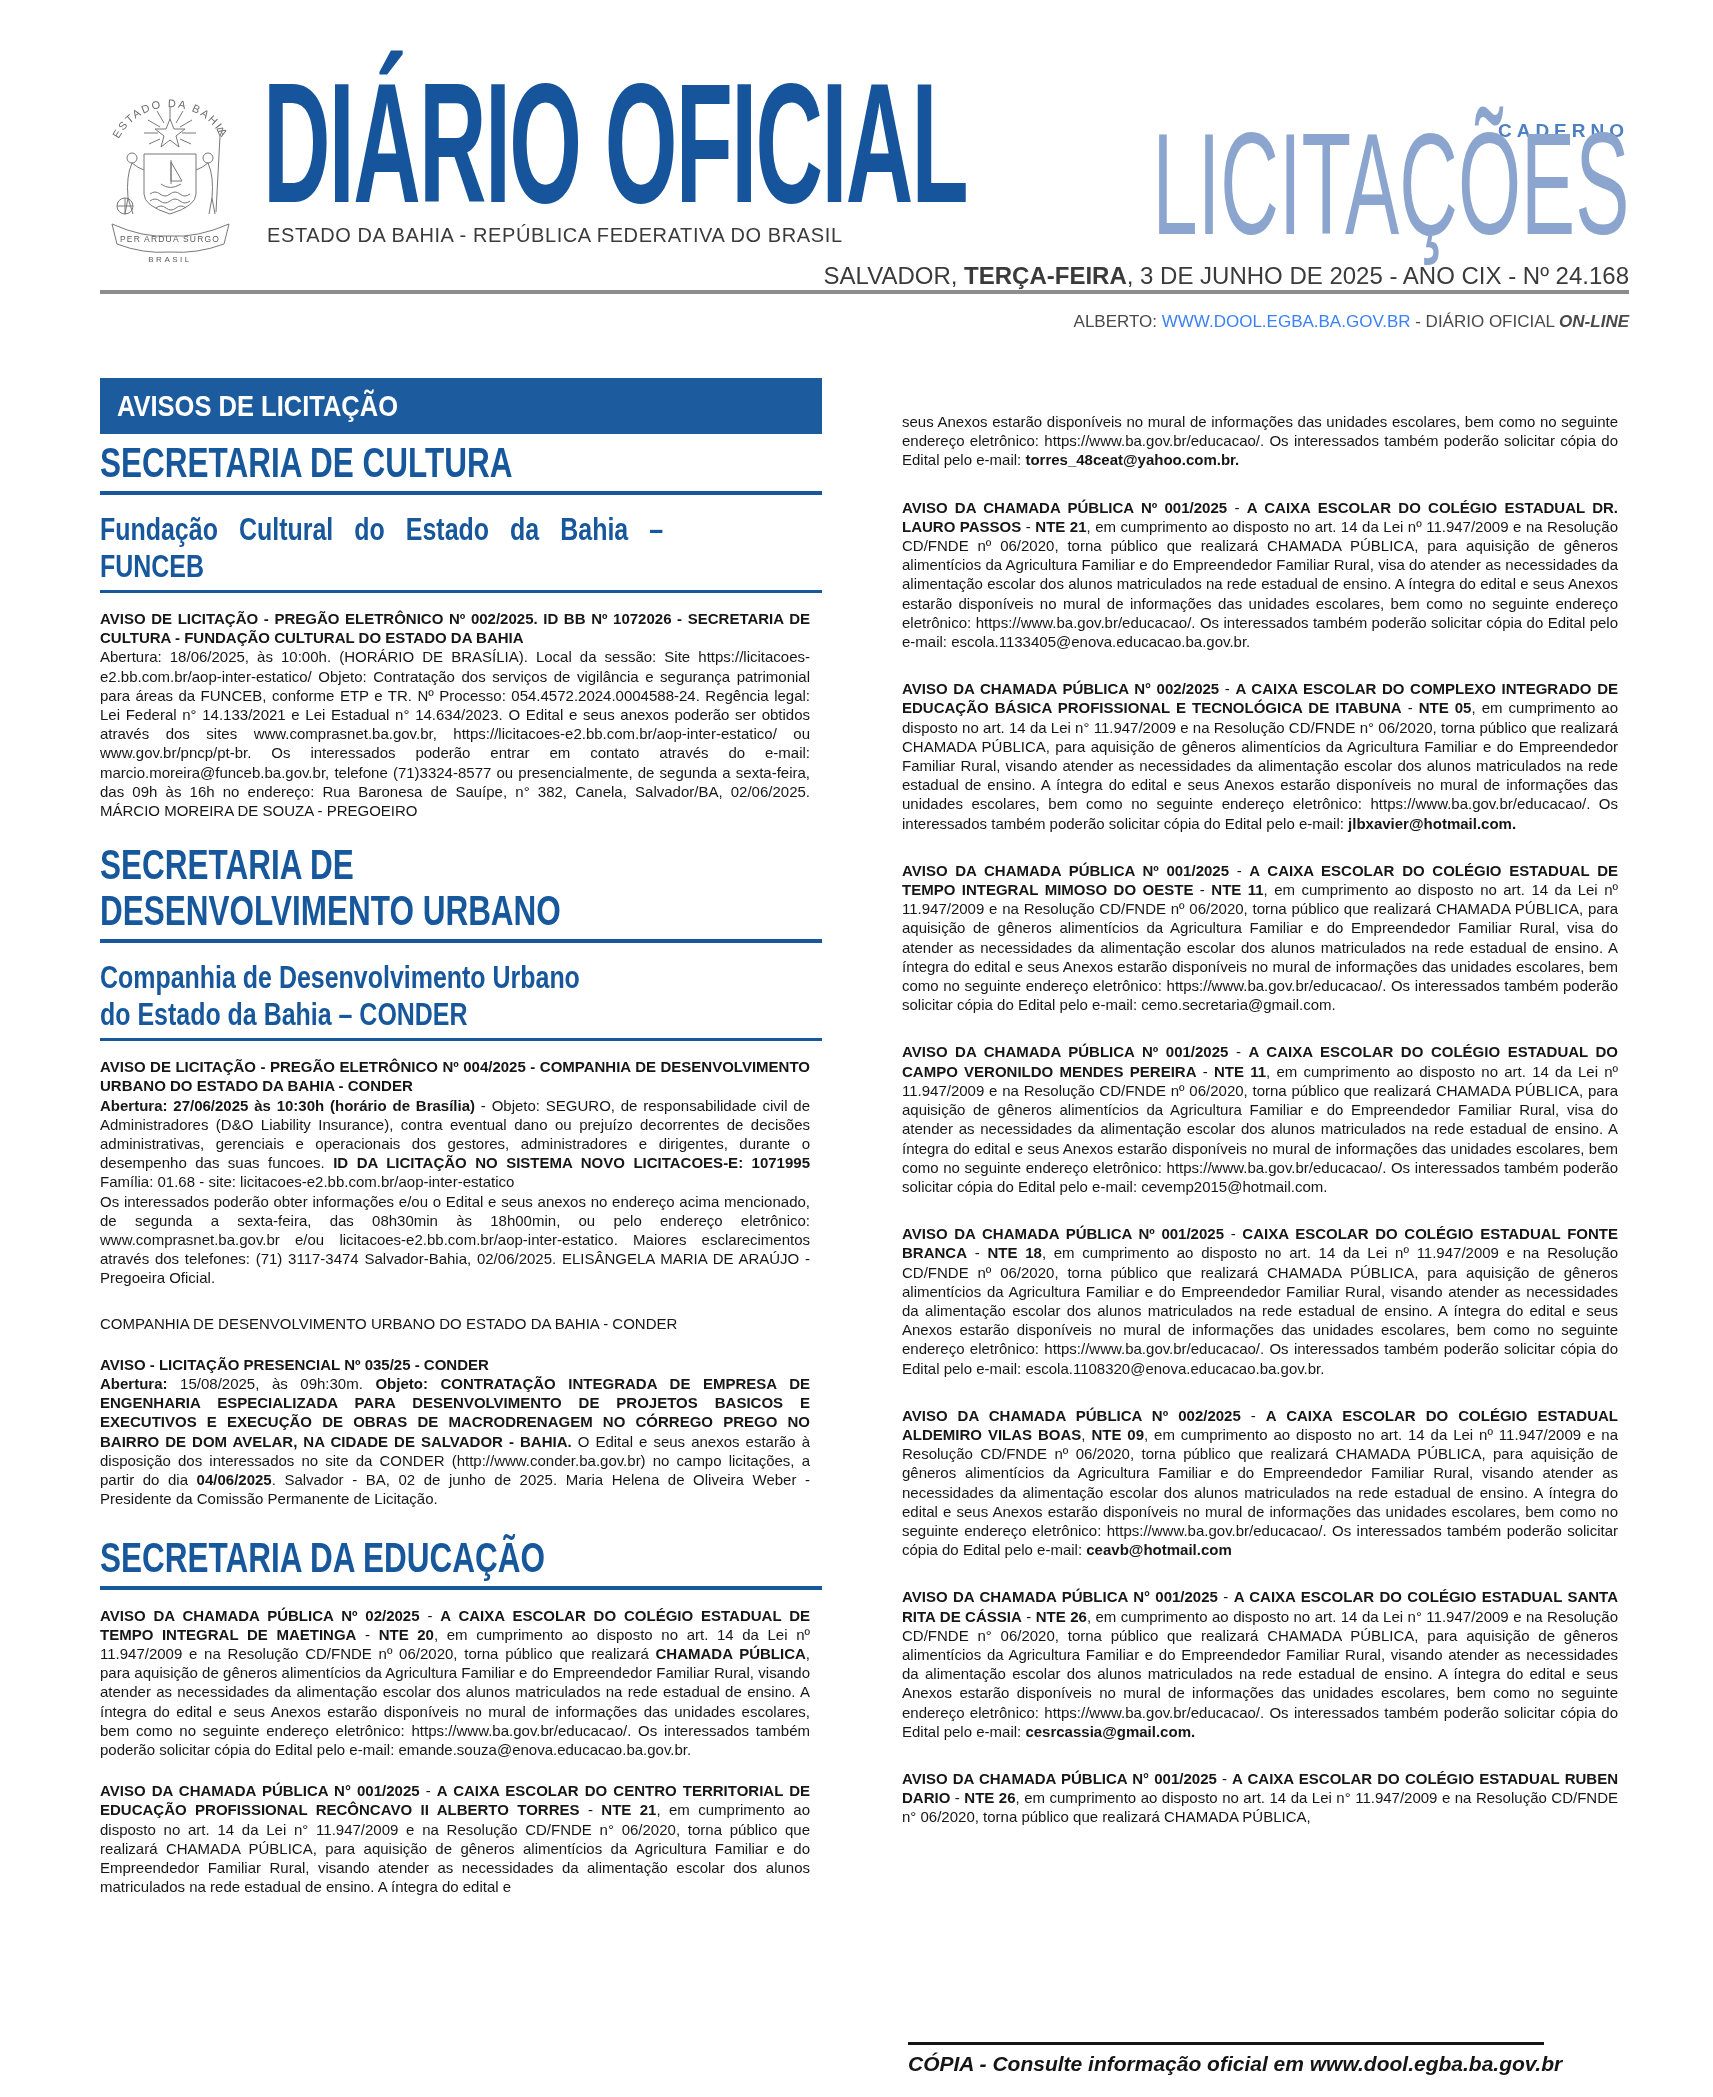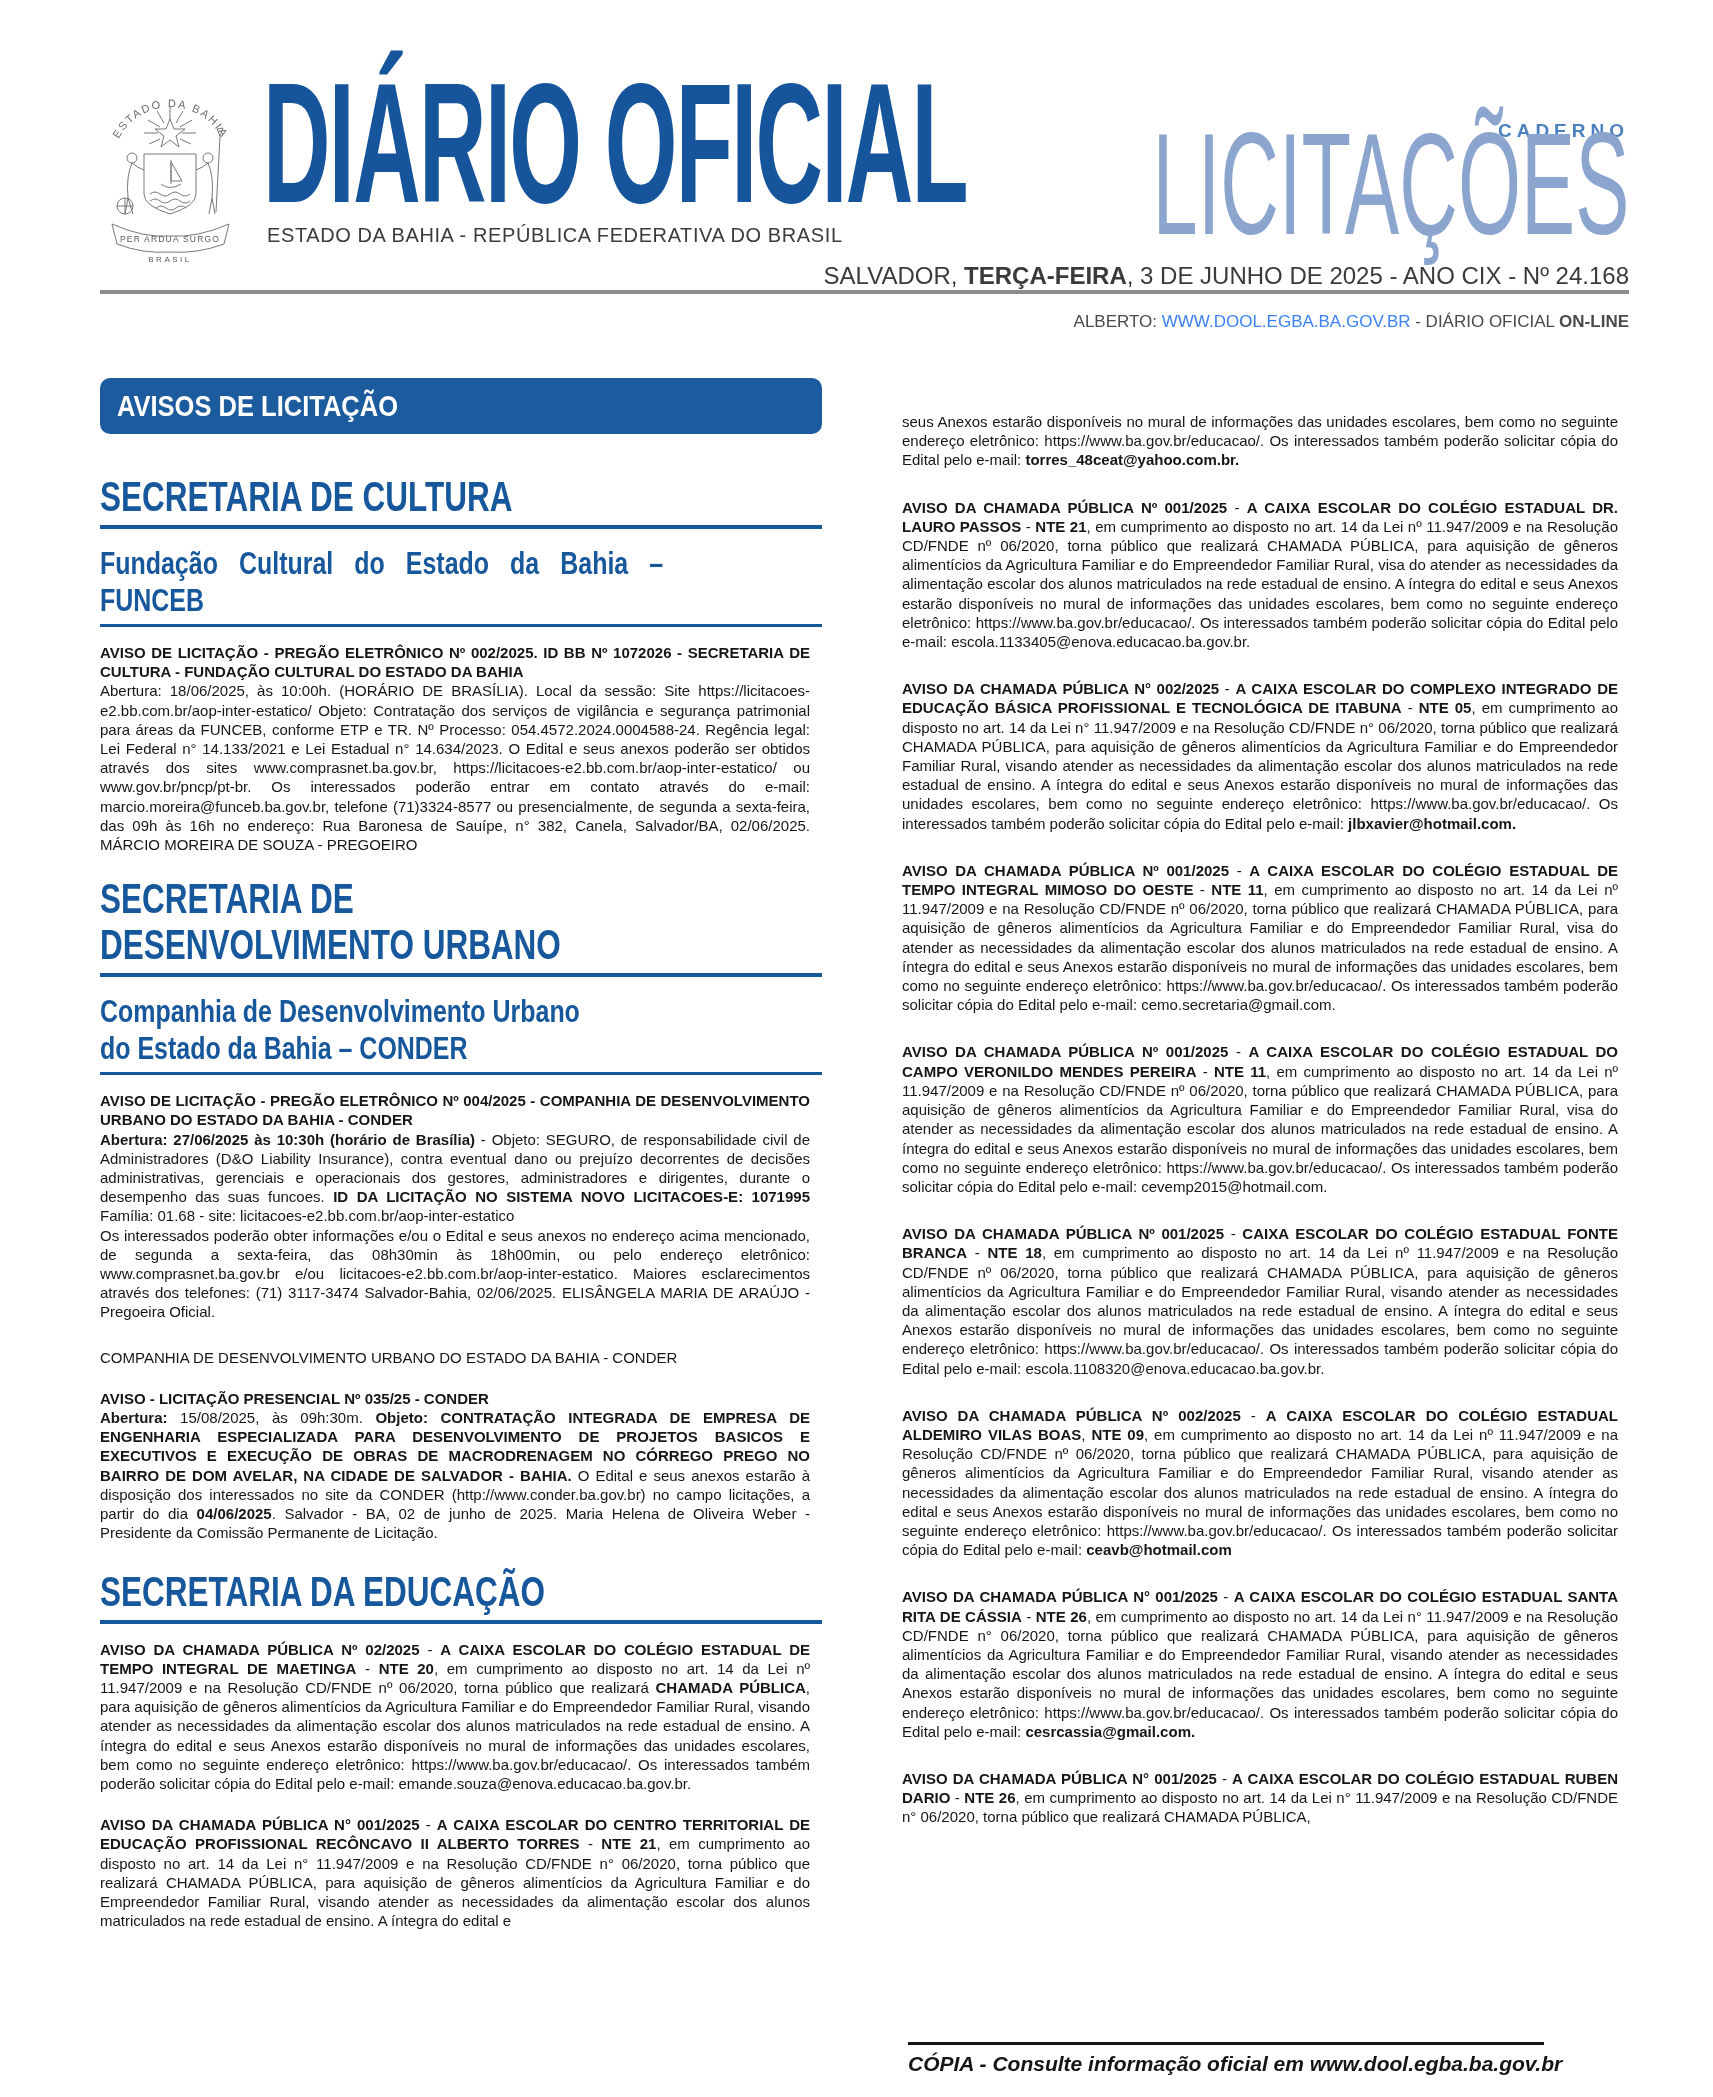--- a/index.html
+++ b/index.html
@@ -8,28 +8,28 @@
   
   .emblem{position:absolute;left:98px;top:86px;width:145px;height:185px;}
   .masthead{position:absolute;left:263px;top:58px;font-size:170px;line-height:170px;font-weight:bold;color:#16549b;letter-spacing:-3px;transform:scaleX(.55);transform-origin:left top;white-space:nowrap;}
   .masthead-sub{position:absolute;left:267px;top:224px;font-size:20px;letter-spacing:.6px;color:#3b3b3b;white-space:nowrap;}
   .caderno-label{position:absolute;right:84px;top:120px;font-size:19px;font-weight:bold;letter-spacing:5px;color:#4d80c0;white-space:nowrap;}
   .caderno-title{position:absolute;right:84px;top:112px;font-size:145px;line-height:145px;color:#8ba5cf;transform:scaleX(.56);transform-origin:right top;white-space:nowrap;}
   .dateline{position:absolute;right:84px;top:262px;font-size:24px;color:#3a3a3a;white-space:nowrap;}
   .rule-gray{position:absolute;left:100px;right:84px;top:290px;height:4px;background:#8d8d8d;}
   .access{position:absolute;right:84px;top:312px;font-size:17px;color:#4a4a4a;white-space:nowrap;}
   .access .url{color:#3b82f6;}
-  .access .online{font-weight:bold;text-align:center;}
+  .access .online{font-weight:bold;font-style:italic;text-align:center;}
 
   
   .col{position:absolute;font-size:15px;line-height:19.2px;text-align:justify;}
   #col-left{left:100px;top:378px;width:722px;}
   #col-right{left:902px;top:412px;width:728px;}
 
-  .banner{background:#1c5c9e;height:56px;display:flex;align-items:center;margin-bottom:40px;border-radius:10px;}
+  .banner{background:#1c5c9e;height:56px;display:flex;align-items:center;margin-bottom:6px;}
   .banner span{color:#fff;font-weight:bold;font-size:30px;padding-left:20px;transform:scaleX(.85);transform-origin:left center;white-space:nowrap;}
 
   .sec-h{color:#17579c;font-weight:bold;font-size:42px;line-height:46px;margin:0 0 5px 0;white-space:pre-line;transform:scaleX(.75);transform-origin:left top;}
   .sec-rule{height:4px;background:#17579c;margin:0 0 16px 0;}
   .org-h{color:#17579c;font-weight:bold;font-size:32px;line-height:37px;margin:0 0 5px 0;white-space:pre-line;transform:scaleX(.78);transform-origin:left top;}
   .org-rule{height:3px;background:#17579c;margin:0 0 16px 0;}
 
   .para{margin:0 12px 22px 0;white-space:pre-wrap;}
   #col-right .para{margin-bottom:28px;}
   .para b{font-weight:bold;}

